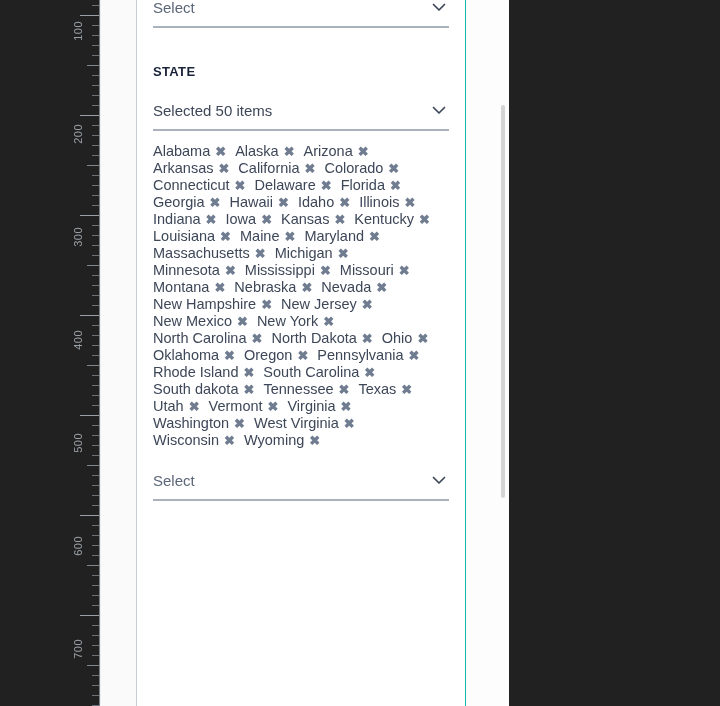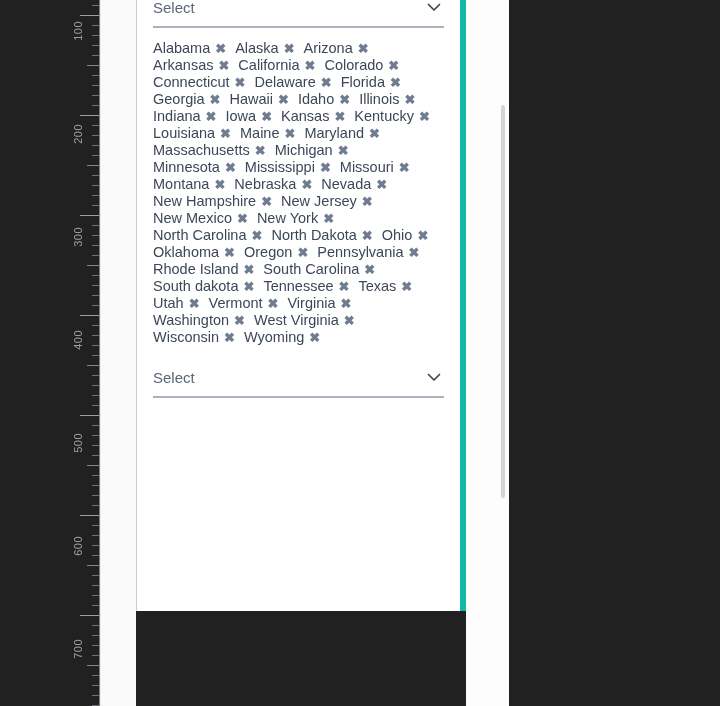--- a/index.html
+++ b/index.html
@@ -77,24 +77,24 @@
     left: 0; top: 0; width: 1px; height: 706px;
     background: #eceef0;
   }
 
   
   #panel {
     position: absolute;
     left: 136px;
     top: 0;
     width: 330px;
-    height: 611px;
+    height: 706px;
     background: #ffffff;
     border-left: 1px solid #c9ced6;
-    border-right: 6px solid #14b8a6;
+    border-right: 1px solid #14b8a6;
     box-sizing: border-box;
     overflow: hidden;
   }
   .panel-inner {
     position: absolute;
     left: 0; top: 0;
     width: 100%;
     box-sizing: border-box;
     padding: 0 16px;
   }
@@ -285,21 +285,30 @@
 
       <div class="field" style="margin-top:-2px;">
         <span class="field-value placeholder">Select</span>
         <span class="chev">
           <svg width="16" height="14" viewBox="0 0 16 14">
             <path d="M2.5 4.5 L8 10 L13.5 4.5" fill="none" stroke="#3d4758" stroke-width="1.7" stroke-linecap="round" stroke-linejoin="round"></path>
           </svg>
         </span>
       </div>
 
-
+      <div class="section-title" style="margin-top:36px;">STATE</div>
+
+      <div class="field" style="margin-top:22px;">
+        <span class="field-value">Selected 50 items</span>
+        <span class="chev">
+          <svg width="16" height="14" viewBox="0 0 16 14">
+            <path d="M2.5 4.5 L8 10 L13.5 4.5" fill="none" stroke="#3d4758" stroke-width="1.7" stroke-linecap="round" stroke-linejoin="round"></path>
+          </svg>
+        </span>
+      </div>
 
       <div class="chips" id="chips" style="margin-top:12px;"><span class="chip"><span class="chip-label">Alabama</span><span class="chip-x">✖</span></span><span class="chip"><span class="chip-label">Alaska</span><span class="chip-x">✖</span></span><span class="chip"><span class="chip-label">Arizona</span><span class="chip-x">✖</span></span><span class="chip"><span class="chip-label">Arkansas</span><span class="chip-x">✖</span></span><span class="chip"><span class="chip-label">California</span><span class="chip-x">✖</span></span><span class="chip"><span class="chip-label">Colorado</span><span class="chip-x">✖</span></span><span class="chip"><span class="chip-label">Connecticut</span><span class="chip-x">✖</span></span><span class="chip"><span class="chip-label">Delaware</span><span class="chip-x">✖</span></span><span class="chip"><span class="chip-label">Florida</span><span class="chip-x">✖</span></span><span class="chip"><span class="chip-label">Georgia</span><span class="chip-x">✖</span></span><span class="chip"><span class="chip-label">Hawaii</span><span class="chip-x">✖</span></span><span class="chip"><span class="chip-label">Idaho</span><span class="chip-x">✖</span></span><span class="chip"><span class="chip-label">Illinois</span><span class="chip-x">✖</span></span><span class="chip"><span class="chip-label">Indiana</span><span class="chip-x">✖</span></span><span class="chip"><span class="chip-label">Iowa</span><span class="chip-x">✖</span></span><span class="chip"><span class="chip-label">Kansas</span><span class="chip-x">✖</span></span><span class="chip"><span class="chip-label">Kentucky</span><span class="chip-x">✖</span></span><span class="chip"><span class="chip-label">Louisiana</span><span class="chip-x">✖</span></span><span class="chip"><span class="chip-label">Maine</span><span class="chip-x">✖</span></span><span class="chip"><span class="chip-label">Maryland</span><span class="chip-x">✖</span></span><span class="chip"><span class="chip-label">Massachusetts</span><span class="chip-x">✖</span></span><span class="chip"><span class="chip-label">Michigan</span><span class="chip-x">✖</span></span><span class="chip"><span class="chip-label">Minnesota</span><span class="chip-x">✖</span></span><span class="chip"><span class="chip-label">Mississippi</span><span class="chip-x">✖</span></span><span class="chip"><span class="chip-label">Missouri</span><span class="chip-x">✖</span></span><span class="chip"><span class="chip-label">Montana</span><span class="chip-x">✖</span></span><span class="chip"><span class="chip-label">Nebraska</span><span class="chip-x">✖</span></span><span class="chip"><span class="chip-label">Nevada</span><span class="chip-x">✖</span></span><span class="chip"><span class="chip-label">New Hampshire</span><span class="chip-x">✖</span></span><span class="chip"><span class="chip-label">New Jersey</span><span class="chip-x">✖</span></span><span class="chip"><span class="chip-label">New Mexico</span><span class="chip-x">✖</span></span><span class="chip"><span class="chip-label">New York</span><span class="chip-x">✖</span></span><span class="chip"><span class="chip-label">North Carolina</span><span class="chip-x">✖</span></span><span class="chip"><span class="chip-label">North Dakota</span><span class="chip-x">✖</span></span><span class="chip"><span class="chip-label">Ohio</span><span class="chip-x">✖</span></span><span class="chip"><span class="chip-label">Oklahoma</span><span class="chip-x">✖</span></span><span class="chip"><span class="chip-label">Oregon</span><span class="chip-x">✖</span></span><span class="chip"><span class="chip-label">Pennsylvania</span><span class="chip-x">✖</span></span><span class="chip"><span class="chip-label">Rhode Island</span><span class="chip-x">✖</span></span><span class="chip"><span class="chip-label">South Carolina</span><span class="chip-x">✖</span></span><span class="chip"><span class="chip-label">South dakota</span><span class="chip-x">✖</span></span><span class="chip"><span class="chip-label">Tennessee</span><span class="chip-x">✖</span></span><span class="chip"><span class="chip-label">Texas</span><span class="chip-x">✖</span></span><span class="chip"><span class="chip-label">Utah</span><span class="chip-x">✖</span></span><span class="chip"><span class="chip-label">Vermont</span><span class="chip-x">✖</span></span><span class="chip"><span class="chip-label">Virginia</span><span class="chip-x">✖</span></span><span class="chip"><span class="chip-label">Washington</span><span class="chip-x">✖</span></span><span class="chip"><span class="chip-label">West Virginia</span><span class="chip-x">✖</span></span><span class="chip"><span class="chip-label">Wisconsin</span><span class="chip-x">✖</span></span><span class="chip"><span class="chip-label">Wyoming</span><span class="chip-x">✖</span></span></div>
 
 
       <div class="field" style="margin-top:22px;">
         <span class="field-value placeholder">Select</span>
         <span class="chev">
           <svg width="16" height="14" viewBox="0 0 16 14">
             <path d="M2.5 4.5 L8 10 L13.5 4.5" fill="none" stroke="#3d4758" stroke-width="1.7" stroke-linecap="round" stroke-linejoin="round"></path>
           </svg>

